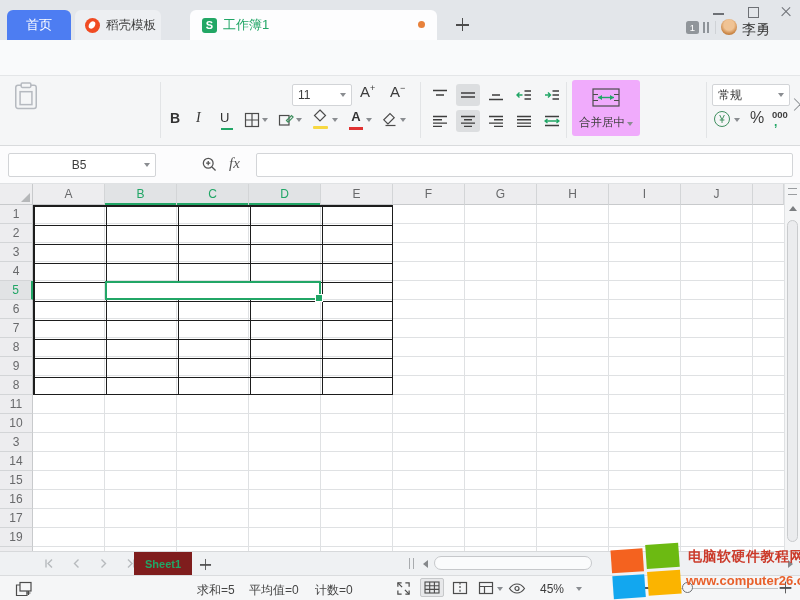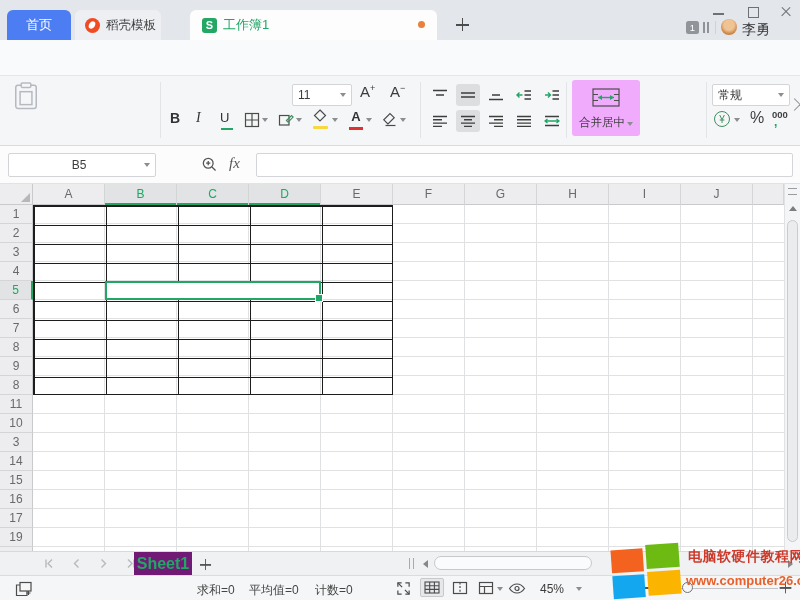--- a/index.html
+++ b/index.html
@@ -99,21 +99,21 @@
       border:1px solid #1d1d1d;box-sizing:border-box;}
   #sel-ov{border:2px solid #21a666;background:#fff;box-sizing:border-box;}
   #sel-handle{position:absolute;right:-4px;bottom:-4px;width:6px;height:6px;background:#21a666;border:1px solid #fff;}
   #vscroll{left:784px;top:0;width:16px;height:367px;background:#f4f5f6;border-left:1px solid #e0e2e4;box-sizing:border-box;}
   #vs-split{left:3px;top:4px;width:9px;height:5px;border-top:1.4px solid #9a9da0;border-bottom:1.4px solid #9a9da0;}
   #vs-up{left:4px;top:22px;width:0;height:0;border-left:4px solid transparent;border-right:4px solid transparent;border-bottom:5px solid #7b7e81;}
   #vs-thumb{left:2px;top:36px;width:11px;height:322px;background:#ebecee;border:1px solid #c9cbcd;border-radius:6px;box-sizing:border-box;}
   
   #sheetbar{left:0;top:551px;width:800px;height:24px;background:#eff1f3;border-top:1px solid #d7d9db;box-sizing:border-box;}
   .navicon{top:6px;width:11px;height:11px;}
-  #sheet-tab{left:134px;top:0;width:58px;height:23px;background:#701a75;display:flex;align-items:center;justify-content:center;font-size:16px;font-weight:bold;color:#21a666;}
+  #sheet-tab{left:134px;top:0;width:58px;height:23px;background:#7f1d1d;display:flex;align-items:center;justify-content:center;font-size:11px;font-weight:bold;color:#21a666;}
   #addsheet{left:199px;top:6px;transform:scale(.85);}
   .bars2s{width:6px;height:11px;} .bars2s::before,.bars2s::after{content:"";position:absolute;top:0;width:1.4px;height:11px;background:#a8abae;} .bars2s::before{left:0;} .bars2s::after{left:4px;}
   #hs-split{left:409px;top:6px;}
   .tri-l{width:0;height:0;border-top:4px solid transparent;border-bottom:4px solid transparent;border-right:5px solid #85888b;}
   .tri-r{width:0;height:0;border-top:4px solid transparent;border-bottom:4px solid transparent;border-left:5px solid #85888b;}
   #hs-left{left:423px;top:8px;} #hs-right{left:788px;top:8px;}
   #hs-thumb{left:434px;top:4px;width:158px;height:14px;border:1px solid #c6c8cb;border-radius:7px;background:#fafbfc;box-sizing:border-box;}
   
   #statusbar{left:0;top:575px;width:800px;height:25px;background:#f5f6f7;border-top:1px solid #dadcde;box-sizing:border-box;}
   .sttext{top:6px;font-size:12px;color:#454545;white-space:nowrap;}
@@ -504,21 +504,21 @@
 </div>
 
 <div id="statusbar" class="a">
   <div class="a sticon" style="left:15px;">
     <svg width="18" height="16" viewBox="0 0 18 16" fill="none" stroke="#4c4c4c" stroke-width="1.2">
         <rect x="5" y="1.5" width="11" height="8.5"></rect>
         <path d="M5 4H1.5v10.5H12V10"></path>
         <path d="M13.5 10v4M11.5 12h4"></path>
       </svg>
   </div>
-  <span class="a sttext" style="left:197px;">求和=0</span>
+  <span class="a sttext" style="left:197px;">求和=5</span>
   <span class="a sttext" style="left:249px;">平均值=0</span>
   <span class="a sttext" style="left:315px;">计数=0</span>
   <div class="a sticon" style="left:396px;">
     <svg width="15" height="15" viewBox="0 0 16 16" fill="none" stroke="#4c4c4c" stroke-width="1.3">
         <path d="M2 6V2h4M10 2h4v4M14 10v4h-4M6 14H2v-4"></path>
         <path d="M2 2l4.5 4.5M14 14L9.5 9.5"></path>
       </svg>
   </div>
   <div id="st-gridbox" class="a">
     <svg width="16" height="13" viewBox="0 0 16 13" fill="none" stroke="#4c4c4c" stroke-width="1.1">

